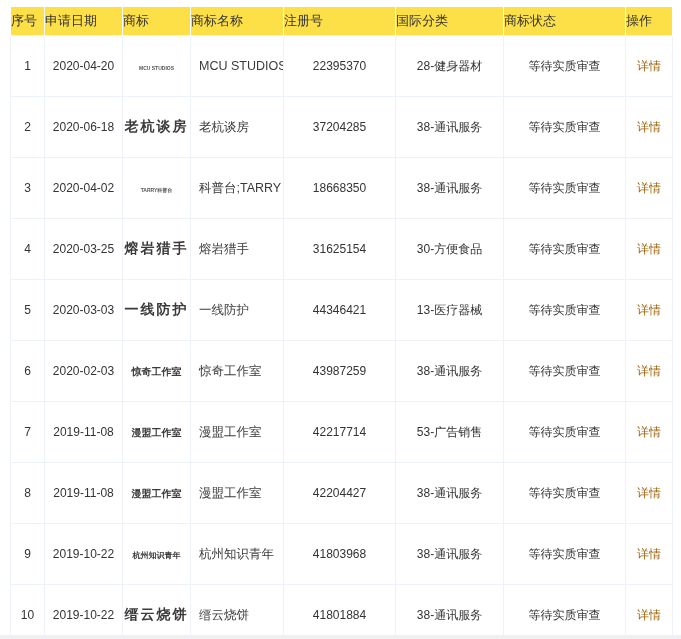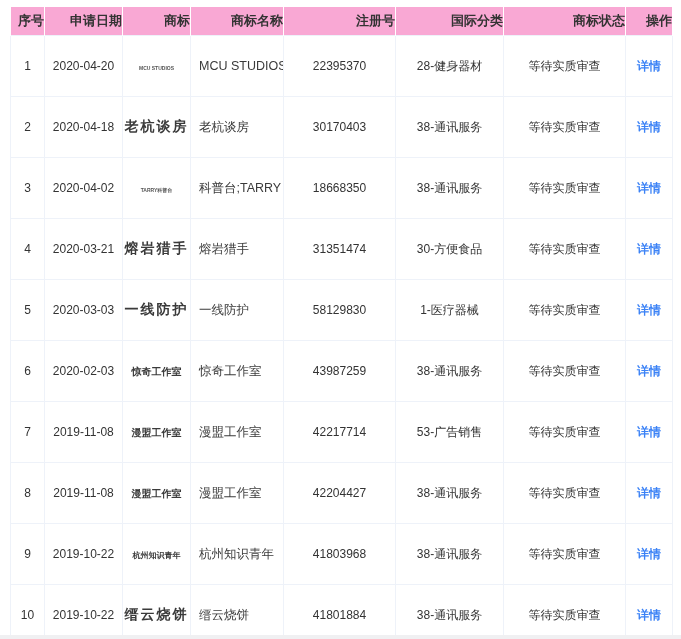--- a/index.html
+++ b/index.html
@@ -3,38 +3,38 @@
 <meta charset="utf-8">
 <style>
   html,body{margin:0;padding:0;}
   body{
     width:681px;height:639px;overflow:hidden;background:#ffffff;
     font-family:"Liberation Sans","DejaVu Sans",sans-serif;position:relative;
   }
   .wrap{padding:7px 9px 0 10px;}
   table{border-collapse:collapse;table-layout:fixed;width:662px;}
   thead th{
-    background:#f9a8d4;height:28px;font-size:13px;font-weight:700;color:#333;
-    border-left:1px solid #ffffff;border-right:1px solid #ffffff;padding:0;text-align:right;
+    background:#fde047;height:28px;font-size:13px;font-weight:400;color:#333;
+    border-left:1px solid #ffffff;border-right:1px solid #ffffff;padding:0;text-align:left;
   }
   tbody td{
     height:60px;background:#ffffff;font-size:12px;color:#333;text-align:center;
     border-bottom:1px solid #eef2f9;border-right:1px solid #eef2f9;padding:0;
     overflow:hidden;white-space:nowrap;
   }
   tbody td:first-child{border-left:1px solid #eef2f9;}
   tbody tr:first-child td{border-top:1px solid #eef2f9;}
   tbody tr:last-child td{border-bottom:1px solid #dfe3ea;}
   .td-name{text-align:left;padding-left:8px;font-size:12.5px;color:#3a3a3a;}
   .mark{font-weight:700;color:#3a3a3a;display:inline-block;}
   .mark-tiny{font-size:5px;color:#555;font-weight:700;}
   .mark-small{font-size:8px;}
   .mark-medium{font-size:10px;}
   .mark-large{font-size:14px;letter-spacing:2px;}
-  .link{color:#3b82f6;text-decoration:none;font-size:12px;cursor:pointer;font-weight:bold;}
+  .link{color:#a16207;text-decoration:none;font-size:12px;cursor:pointer;}
   .footer-strip{position:absolute;left:0;bottom:0;width:681px;height:4px;background:#f0f0f2;}
 </style>
 </head>
 <body>
 
 <div class="wrap">
   <table>
     <colgroup>
       <col style="width:34px">
         <col style="width:78px">
@@ -63,55 +63,55 @@
     <td>2020-04-20</td>
     <td><span class="mark mark-tiny">MCU STUDIOS</span></td>
     <td class="td-name">MCU STUDIOS</td>
     <td>22395370</td>
     <td>28-健身器材</td>
     <td>等待实质审查</td>
     <td><a class="link">详情</a></td>
   </tr>
         <tr>
     <td>2</td>
-    <td>2020-04-18</td>
+    <td>2020-06-18</td>
     <td><span class="mark mark-large">老杭谈房</span></td>
     <td class="td-name">老杭谈房</td>
-    <td>30170403</td>
+    <td>37204285</td>
     <td>38-通讯服务</td>
     <td>等待实质审查</td>
     <td><a class="link">详情</a></td>
   </tr>
         <tr>
     <td>3</td>
     <td>2020-04-02</td>
     <td><span class="mark mark-tiny">TARRY科普台</span></td>
     <td class="td-name">科普台;TARRY</td>
     <td>18668350</td>
     <td>38-通讯服务</td>
     <td>等待实质审查</td>
     <td><a class="link">详情</a></td>
   </tr>
         <tr>
     <td>4</td>
-    <td>2020-03-21</td>
+    <td>2020-03-25</td>
     <td><span class="mark mark-large">熔岩猎手</span></td>
     <td class="td-name">熔岩猎手</td>
-    <td>31351474</td>
+    <td>31625154</td>
     <td>30-方便食品</td>
     <td>等待实质审查</td>
     <td><a class="link">详情</a></td>
   </tr>
         <tr>
     <td>5</td>
     <td>2020-03-03</td>
     <td><span class="mark mark-large">一线防护</span></td>
     <td class="td-name">一线防护</td>
-    <td>58129830</td>
-    <td>1-医疗器械</td>
+    <td>44346421</td>
+    <td>13-医疗器械</td>
     <td>等待实质审查</td>
     <td><a class="link">详情</a></td>
   </tr>
         <tr>
     <td>6</td>
     <td>2020-02-03</td>
     <td><span class="mark mark-medium">惊奇工作室</span></td>
     <td class="td-name">惊奇工作室</td>
     <td>43987259</td>
     <td>38-通讯服务</td>

